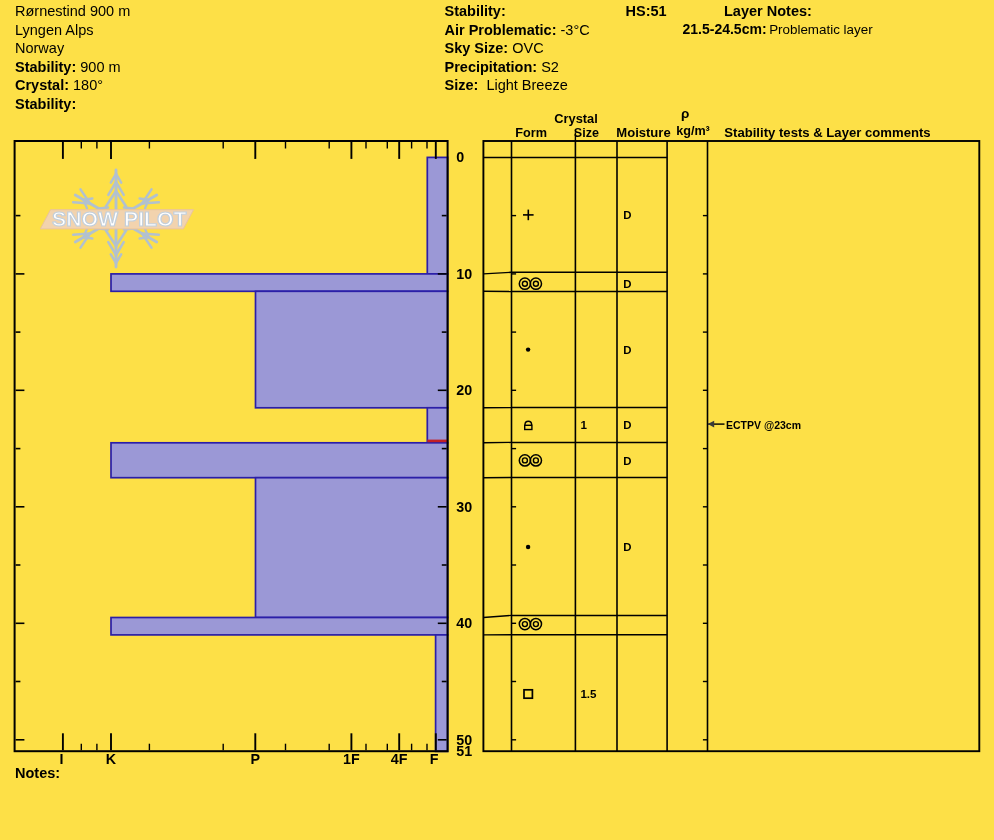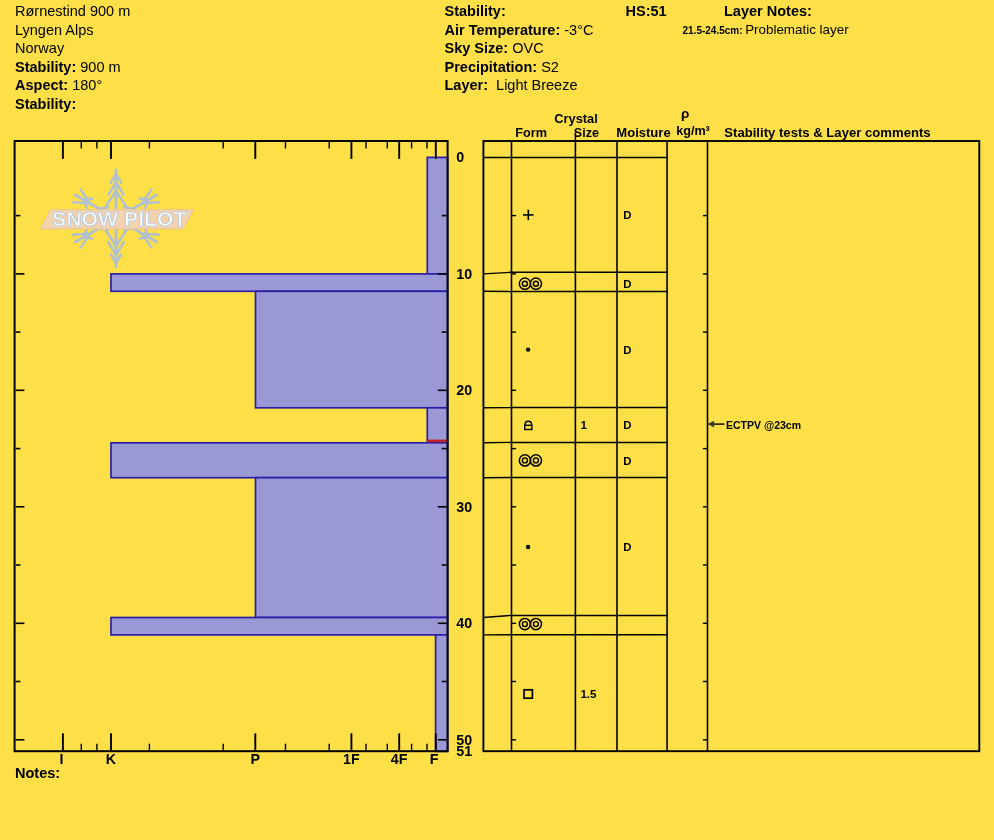--- a/index.html
+++ b/index.html
@@ -9,35 +9,35 @@
 svg{position:absolute;left:0;top:0;}
 </style>
 </head>
 <body>
 <div id="page">
 
 <div class="hdr" style="left:15px;top:2px;">Rørnestind 900 m
 Lyngen Alps
 Norway
 <b>Stability:</b> 900 m
-<b>Aspect:</b> 180°
+<b>Crystal:</b> 180°
 <b>Stability:</b></div>
 
 
 <div class="hdr" style="left:444.5px;top:2px;"><b>Stability:</b>
-<b>Air Temperature:</b> -3°C
+<b>Air Problematic:</b> -3°C
 <b>Sky Size:</b> OVC
 <b>Precipitation:</b> S2
-<b>Layer:</b>  Light Breeze</div>
+<b>Size:</b>  Light Breeze</div>
 
 <div class="hdr" style="left:625.5px;top:2px;font-weight:bold;"><b>HS:</b>51</div>
 
 <div class="hdr" style="left:724px;top:2px;"><b>Layer Notes:</b></div>
 
-<div class="hdr" style="left:682.5px;top:23.1px;font-size:13.4px;line-height:13.4px;"><b style="font-size:10px">21.5-24.5cm:</b><span style="display:inline-block;width:2.6px"></span>Problematic layer</div>
+<div class="hdr" style="left:682.5px;top:23.1px;font-size:13.4px;line-height:13.4px;"><b style="font-size:14px">21.5-24.5cm:</b><span style="display:inline-block;width:2.6px"></span>Problematic layer</div>
 
 <div class="hdr" style="left:15px;top:763.7px;font-weight:bold;"><b>Notes:</b></div>
 <svg width="994" height="840" viewBox="0 0 994 840" xmlns="http://www.w3.org/2000/svg">
 
 <g stroke="#b2c1cf" stroke-linecap="round" fill="none">
 <line x1="116.0" y1="215.5" x2="116.0" y2="170.0" stroke-width="2.9"></line>
 <line x1="116.0" y1="174.0" x2="121.2" y2="182.6" stroke-width="2.5"></line>
 <line x1="116.0" y1="174.0" x2="110.8" y2="182.6" stroke-width="2.5"></line>
 <line x1="116.0" y1="182.0" x2="123.7" y2="194.9" stroke-width="2.5"></line>
 <line x1="116.0" y1="182.0" x2="108.3" y2="194.9" stroke-width="2.5"></line>

